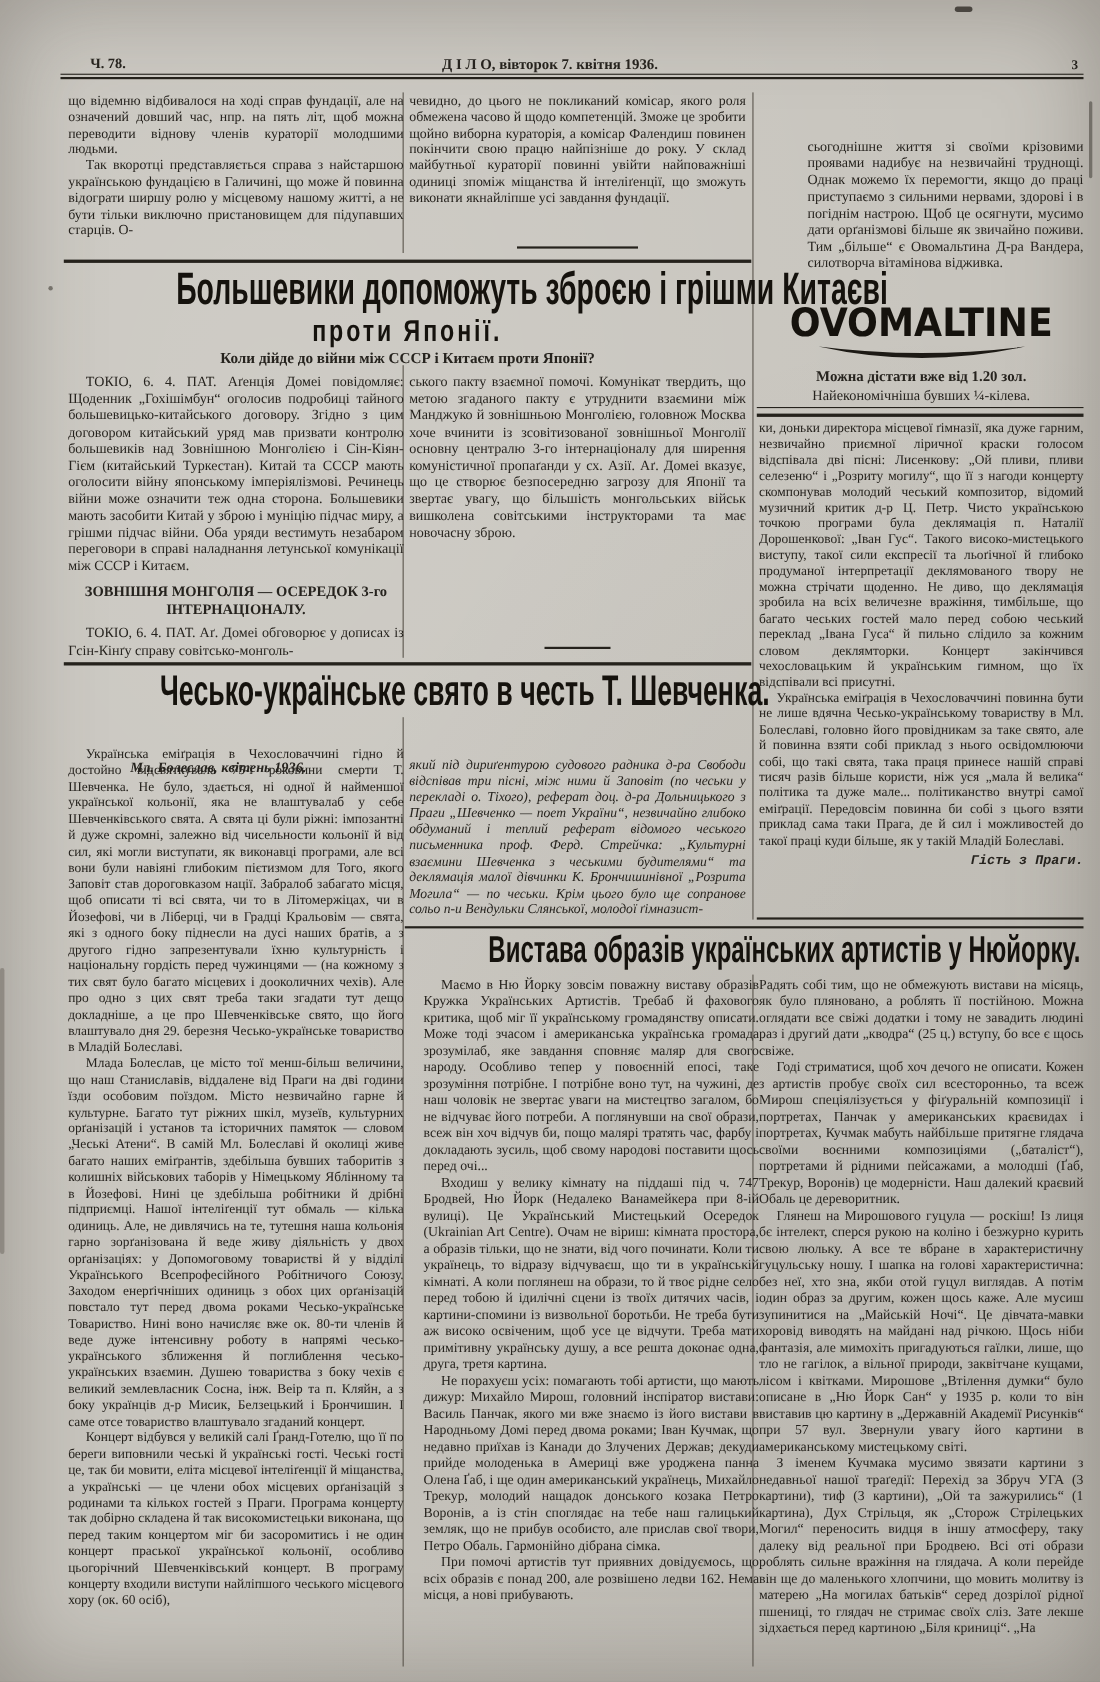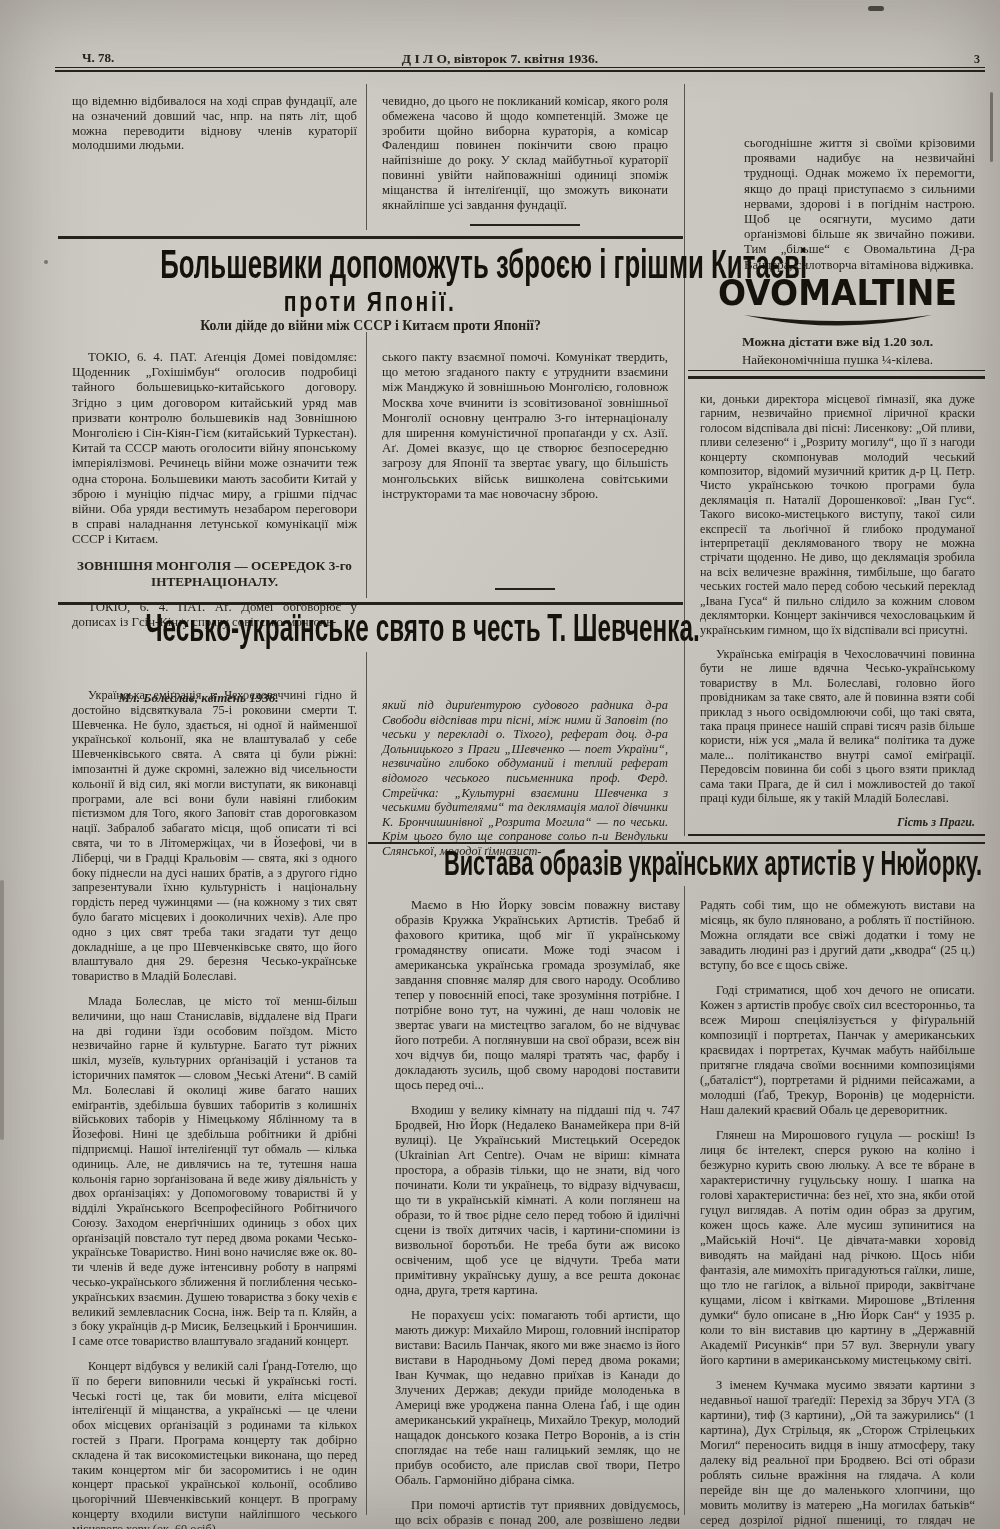--- a/index.html
+++ b/index.html
@@ -8,32 +8,32 @@
     background:
       radial-gradient(ellipse at 25% 25%, rgba(255,255,255,.12), transparent 60%),
       radial-gradient(ellipse at 85% 85%, rgba(60,55,45,.10), transparent 55%),
       #c8c5be;
     box-shadow: inset 0 0 90px rgba(70,64,54,.38);
     font-family:"Liberation Serif", serif;
     color:#26231e;
   }
   .abs{position:absolute;}
   .tb{position:absolute;text-align:justify;}
-  .tb p{margin:10px;padding:0;}
+  .tb p{margin:0;padding:0;}
   .ind{text-indent:16px;}
   .noind{text-indent:0;}
   .rule{position:absolute;background:#25221c;}
   .vrule{position:absolute;width:1px;background:#5a554c;}
   .center{text-align:center;}
   .cond{display:inline-block;font-family:"Liberation Sans",sans-serif;font-weight:bold;
         white-space:nowrap;transform-origin:center;color:#15120d;}
   .serifhead{font-family:"Liberation Serif",serif;font-weight:bold;color:#15120d;}
   .smallcapshead{font-weight:bold;text-align:center;}
   .artifact{position:absolute;border-radius:3px;}
-  .sig{text-align:right;font-style:italic;font-weight:bold;padding-right:22px;}
+  .sig{text-align:right;font-style:italic;font-weight:bold;padding-right:22px;font-family:Liberation Mono, monospace;}
   .dateline{font-style:italic;text-align:center;}
 </style>
 </head>
 <body>
 
 <div id="page">
 
   <div class="abs" style="left:82px;top:50px;font-weight:bold;font-size:13px;">Ч. 78.</div>
   <div class="abs center" style="left:300px;top:51px;width:400px;font-weight:bold;font-size:13.5px;">Д І Л О, вівторок 7. квітня 1936.</div>
   <div class="abs" style="left:948px;top:52px;width:32px;text-align:right;font-size:12px;font-weight:bold;">3</div>
@@ -41,35 +41,36 @@
   <div class="rule" style="left:55px;top:70px;width:930px;height:2px;"></div>
 
   <div class="vrule" style="left:366px;top:84px;height:146px;"></div>
   <div class="vrule" style="left:366px;top:332px;height:266px;"></div>
   <div class="vrule" style="left:366px;top:652px;height:863px;"></div>
   <div class="vrule" style="left:684px;top:84px;height:752px;"></div>
   <div class="vrule" style="left:684px;top:886px;height:629px;"></div>
 
   <div class="tb" style="left:62px;top:84px;width:305px;font-size:12.6px;line-height:14.8px;">
     <p class="noind">що відемню відбивалося на ході справ фундації, але на означений довший час, нпр. на пять літ, щоб можна переводити віднову членів кураторії молодшими людьми.</p>
+    <p class="ind">Так вкоротці представляється справа з найстаршою українською фундацією в Галичині, що може й повинна відограти ширшу ролю у місцевому нашому житті, а не бути тільки виключно пристановищем для підупавших старців. О-</p>
   </div>
   <div class="tb" style="left:372px;top:84px;width:306px;font-size:12.6px;line-height:14.8px;">
     <p class="noind">чевидно, до цього не покликаний комісар, якого роля обмежена часово й щодо компетенцій. Зможе це зробити щойно виборна кураторія, а комісар Фалендиш повинен покінчити свою працю найпізніше до року. У склад майбутньої кураторії повинні увійти найповажніші одиниці зпоміж міщанства й інтеліґенції, що зможуть виконати якнайліпше усі завдання фундації.</p>
   </div>
   <div class="rule" style="left:470px;top:224px;width:110px;height:2px;"></div>
 
   <div class="tb" style="left:734px;top:126px;width:251px;font-size:12.8px;line-height:15.2px;">
     <p class="noind">сьогоднішне життя зі своїми крізовими проявами надибує на незвичайні труднощі. Однак можемо їх перемогти, якщо до праці приступаємо з сильними нервами, здорові і в погіднім настрою. Щоб це осягнути, мусимо дати орґанізмові більше як звичайно поживи. Тим „більше“ є Овомальтина Д-ра Вандера, силотворча вітамінова відживка.</p>
   </div>
   <div class="abs center" style="left:690px;top:272px;width:295px;font-family:'DejaVu Sans',sans-serif;font-weight:bold;font-size:33px;color:#15120d;transform:scaleY(1.08);transform-origin:top;">OVOMALTINE</div>
   <svg class="abs" style="left:740px;top:314px;" width="196" height="16" viewBox="0 0 196 16">
     <path d="M4,1 Q98,22 192,1 Q98,13 4,1 Z" fill="#1d1a15"></path>
   </svg>
   <div class="abs center" style="left:690px;top:334px;width:295px;font-size:13.5px;font-weight:bold;">Можна дістати вже від 1.20 зол.</div>
-  <div class="abs center" style="left:690px;top:352px;width:295px;font-size:13px;">Найекономічніша пушка ¼-кілева.</div>
+  <div class="abs center" style="left:690px;top:352px;width:295px;font-size:13px;">Найекономічніша бувших ¼-кілева.</div>
   <div class="abs" style="left:688px;top:370px;width:297px;height:5px;border-top:1px solid #25221c;border-bottom:3px solid #25221c;"></div>
 
   <div class="tb" style="left:690px;top:382px;width:295px;font-size:12.2px;line-height:14.4px;">
     <p class="noind">ки, доньки директора місцевої ґімназії, яка дуже гарним, незвичайно приємної ліричної краски голосом відспівала дві пісні: Лисенкову: „Ой пливи, пливи селезеню“ і „Розриту могилу“, що її з нагоди концерту скомпонував молодий чеський композитор, відомий музичний критик д-р Ц. Петр. Чисто українською точкою програми була деклямація п. Наталії Дорошенкової: „Іван Гус“. Такого високо-мистецького виступу, такої сили експресії та льоґічної й глибоко продуманої інтерпретації деклямованого твору не можна стрічати щоденно. Не диво, що деклямація зробила на всіх величезне вражіння, тимбільше, що багато чеських гостей мало перед собою чеський переклад „Івана Гуса“ й пильно слідило за кожним словом деклямторки. Концерт закінчився чехословацьким й українським гимном, що їх відспівали всі присутні.</p>
     <p class="ind">Українська еміґрація в Чехословаччині повинна бути не лише вдячна Чесько-українському товариству в Мл. Болеславі, головно його провідникам за таке свято, але й повинна взяти собі приклад з нього освідомлюючи собі, що такі свята, така праця принесе нашій справі тисяч разів більше користи, ніж уся „мала й велика“ політика та дуже мале... політиканство внутрі самої еміґрації. Передовсім повинна би собі з цього взяти приклад сама таки Прага, де й сил і можливостей до такої праці куди більше, як у такій Младій Болеславі.</p>
     <p class="sig" style="margin-top:4px;">Гість з Праги.</p>
   </div>
   <div class="rule" style="left:688px;top:834px;width:297px;height:2px;"></div>
 
   <div class="rule" style="left:58px;top:236px;width:625px;height:3px;"></div>

